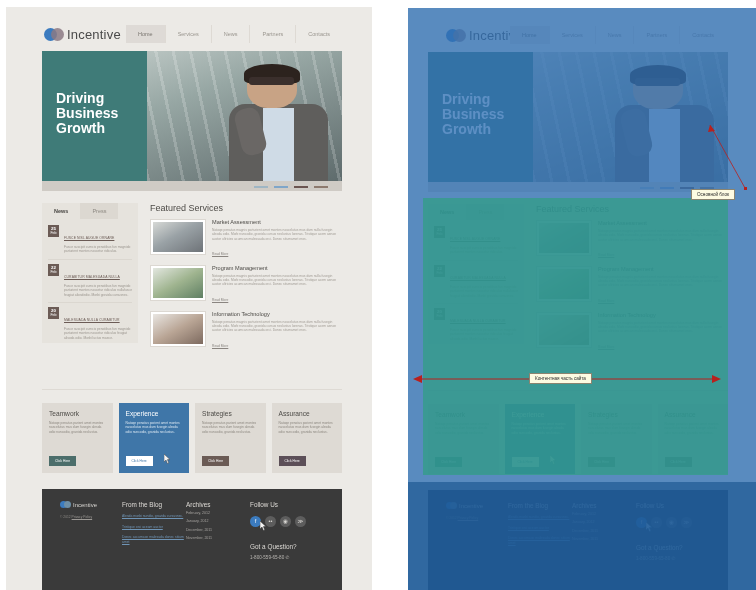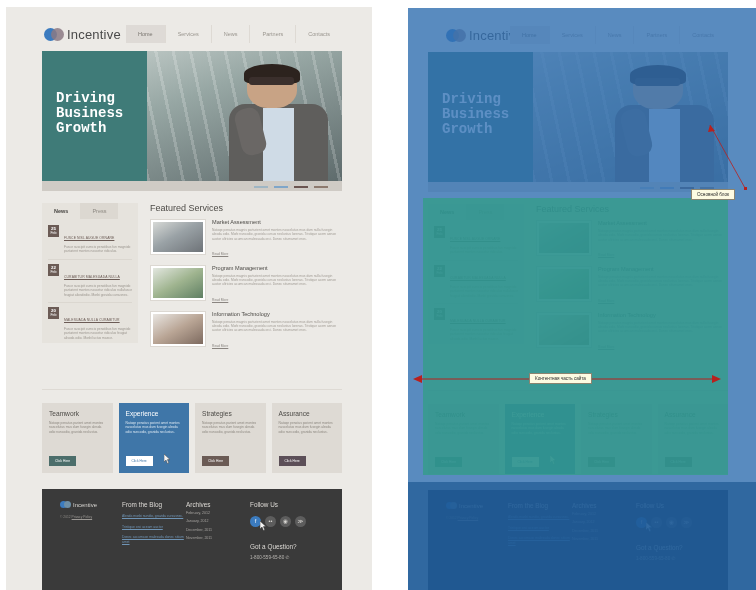--- a/index.html
+++ b/index.html
@@ -20,21 +20,21 @@
   .nav { position:absolute; right:30px; top:12px; display:flex; }
   .nav-item { font-size:5.5px; color:#9a968f; padding:6px 12px 6px 12px; border-left:1px solid #dedad4; white-space:nowrap; }
   .nav-item:first-child { border-left:none; }
   .nav-item.active { background:#dedad6; color:#7a7670; }
 
   
   .hero { position:absolute; left:36px; top:44px; width:300px; height:140px;
           background:#cfcbc5; }
   .hero-left { position:absolute; left:0; top:0; width:105px; height:130px; background:#3f7b78; }
   .hero-head { position:absolute; left:14px; top:40px; font-size:14px; line-height:15px;
-               font-weight:bold; color:#ffffff;font-family:Liberation Mono, monospace; }
+               font-weight:bold; color:#ffffff; }
   .hero-img { position:absolute; left:105px; top:0; right:0; height:130px; overflow:hidden;
               background:linear-gradient(160deg,#b9c4c1 0%,#97a7a4 30%,#7e8c8b 60%,#5e6b6c 100%); }
   .hero-bars { position:absolute; inset:0; opacity:.35;
      background:repeating-linear-gradient(78deg, rgba(255,255,255,.55) 0 3px, rgba(0,0,0,0) 3px 17px); }
   .man { position:absolute; left:42%; top:10%; width:58%; height:90%; }
   .man-head { position:absolute; left:16%; top:2%; width:44%; height:36%; border-radius:46% 46% 42% 42%; background:#c8a385; }
   .man-hair { position:absolute; left:13%; top:0%; width:50%; height:17%; border-radius:50% 50% 20% 20%; background:#2c231e; }
   .man-glass { position:absolute; left:18%; top:11%; width:40%; height:7%; border-radius:3px; background:#3a2f2c; }
   .man-body { position:absolute; left:0%; top:34%; width:88%; height:66%; border-radius:16px 16px 0 0; background:#5f5e5c; }
   .man-shirt { position:absolute; left:30%; top:38%; width:28%; height:62%; background:#cfdbe6; }

